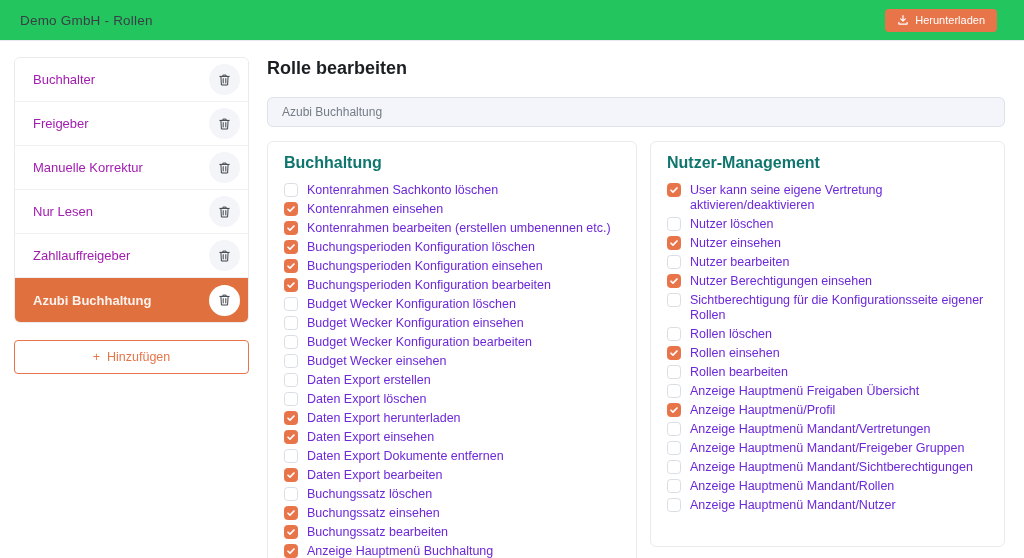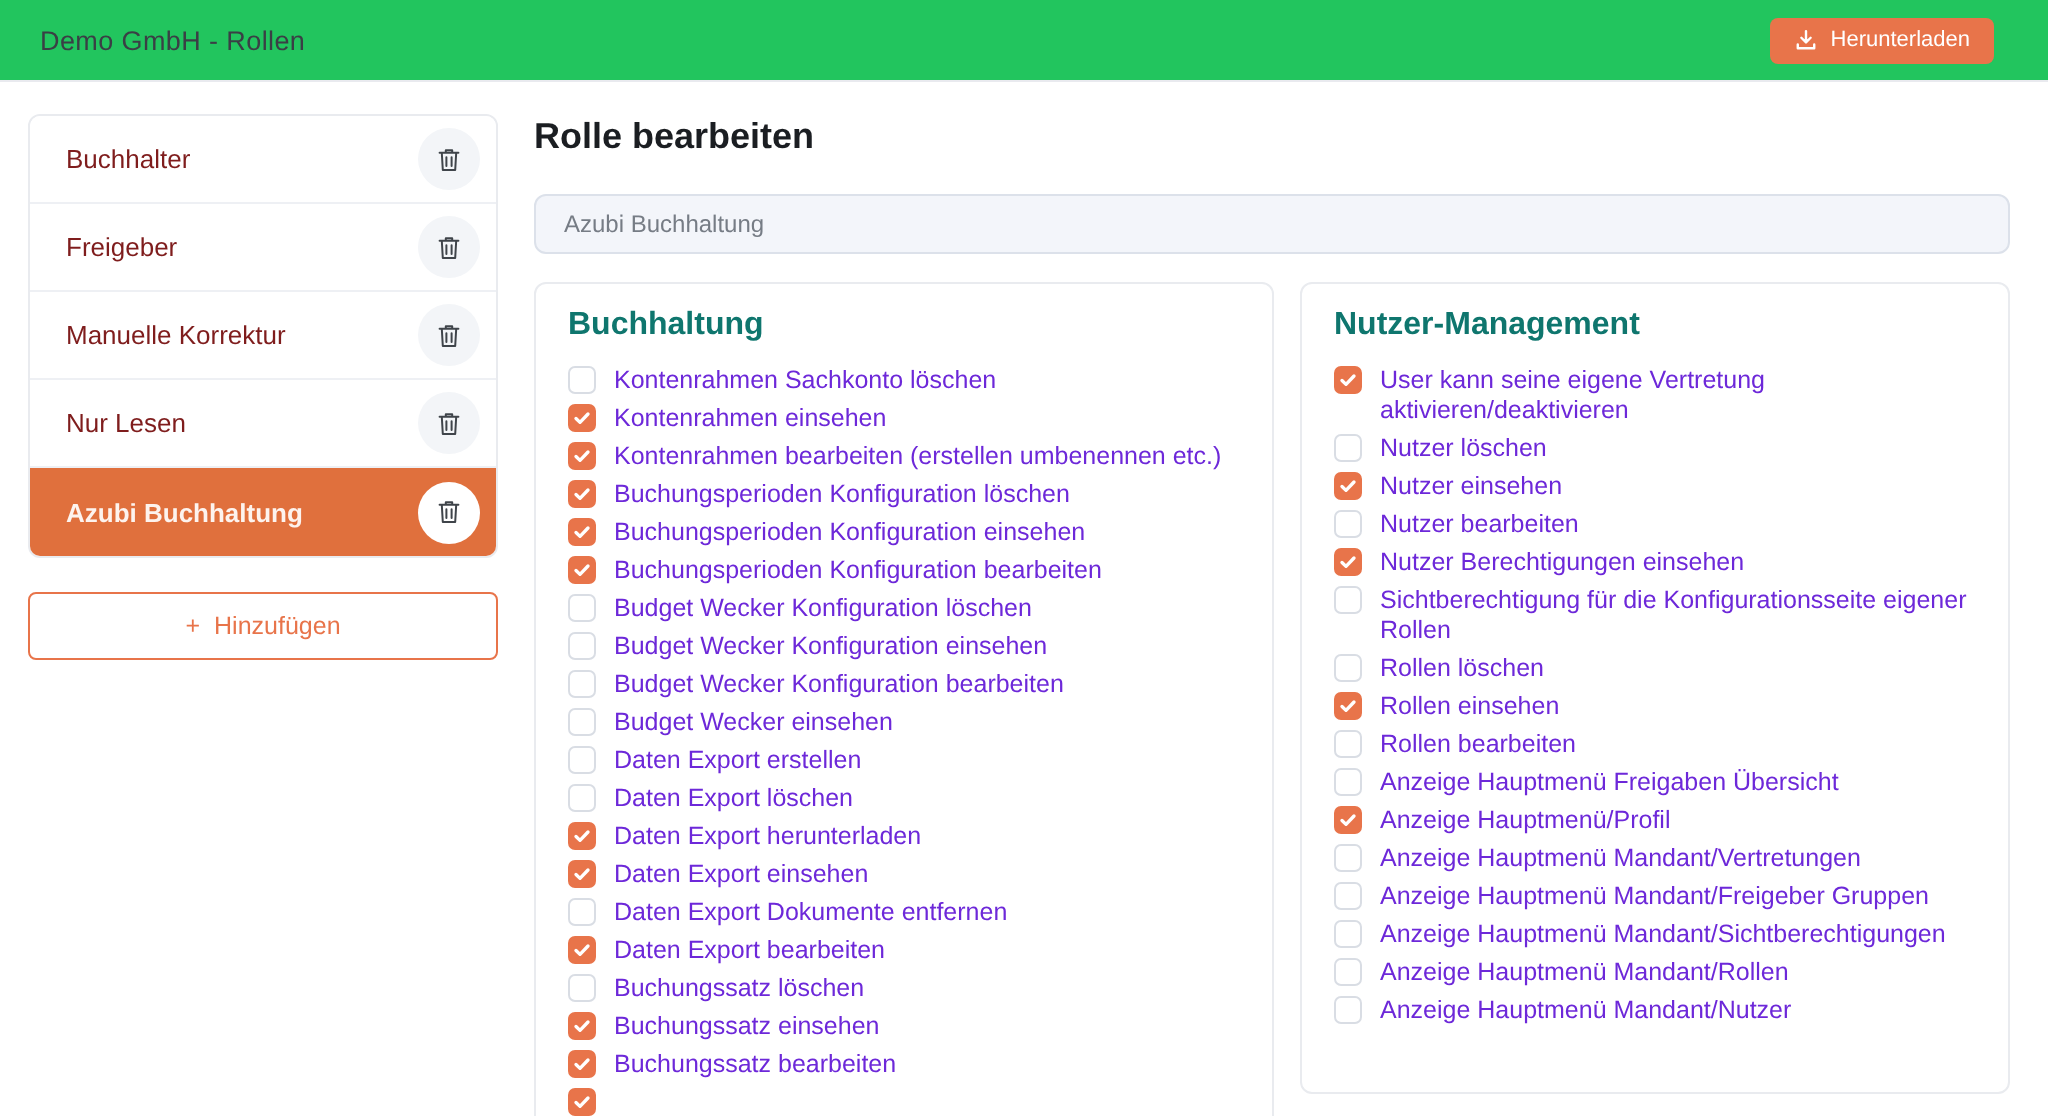--- a/index.html
+++ b/index.html
@@ -57,21 +57,21 @@
     display: flex;
     align-items: center;
     padding: 0 8px 0 18px;
     border-bottom: 1px solid #eef0f4;
     cursor: pointer;
     background: #fff;
   }
   .role-item:last-child { border-bottom: none; }
   .role-item .role-label {
     font-size: 13px;
-    color: #7f1d1d;
+    color: #a21caf;
     flex: 1;
     white-space: nowrap;
     overflow: hidden;
   }
   .trash-btn {
     width: 31px; height: 31px;
     border-radius: 50%;
     background: #f3f5f8;
     border: none;
     display: flex;
@@ -220,20 +220,30 @@
         <div class="role-item">
     <span class="role-label">Nur Lesen</span>
     <button class="trash-btn">
       <span style="display:flex">
         <svg width="13" height="14" viewBox="0 0 13 14" class="trash-svg">
           <path d="M1.8 3.4h9.4M4.9 3.4V2.1h3.2v1.3M2.9 3.4l.5 8.6h6.2l.5-8.6M5.2 5.6v4.4M7.8 5.6v4.4" fill="none" stroke="#3f444a" stroke-width="1" stroke-linecap="round" stroke-linejoin="round"></path>
         </svg>
       </span>
     </button>
   </div>
+        <div class="role-item">
+    <span class="role-label">Zahllauffreigeber</span>
+    <button class="trash-btn">
+      <span style="display:flex">
+        <svg width="13" height="14" viewBox="0 0 13 14" class="trash-svg">
+          <path d="M1.8 3.4h9.4M4.9 3.4V2.1h3.2v1.3M2.9 3.4l.5 8.6h6.2l.5-8.6M5.2 5.6v4.4M7.8 5.6v4.4" fill="none" stroke="#3f444a" stroke-width="1" stroke-linecap="round" stroke-linejoin="round"></path>
+        </svg>
+      </span>
+    </button>
+  </div>
         <div class="role-item selected">
     <span class="role-label">Azubi Buchhaltung</span>
     <button class="trash-btn">
       <span style="display:flex">
         <svg width="13" height="14" viewBox="0 0 13 14" class="trash-svg">
           <path d="M1.8 3.4h9.4M4.9 3.4V2.1h3.2v1.3M2.9 3.4l.5 8.6h6.2l.5-8.6M5.2 5.6v4.4M7.8 5.6v4.4" fill="none" stroke="#3f444a" stroke-width="1" stroke-linecap="round" stroke-linejoin="round"></path>
         </svg>
       </span>
     </button>
   </div>
@@ -425,20 +435,21 @@
     <span class="perm-label">Buchungssatz bearbeiten</span>
   </div>
             <div class="perm-row">
     <span class="cb checked">
       <span style="display:flex">
         <svg width="10" height="10" viewBox="0 0 12 12">
           <path d="M2.4 6.3l2.4 2.3 4.8-5" fill="none" stroke="#ffffff" stroke-width="2" stroke-linecap="round" stroke-linejoin="round"></path>
         </svg>
       </span>
     </span>
+    <span class="perm-label">Anzeige Hauptmenü Buchhaltung</span>
   </div>
           </div>
       </section>
       <section class="panel panel-right">
         <h2 class="panel-title">Nutzer-Management</h2>
         <div>
             <div class="perm-row">
     <span class="cb checked">
       <span style="display:flex">
         <svg width="10" height="10" viewBox="0 0 12 12">

